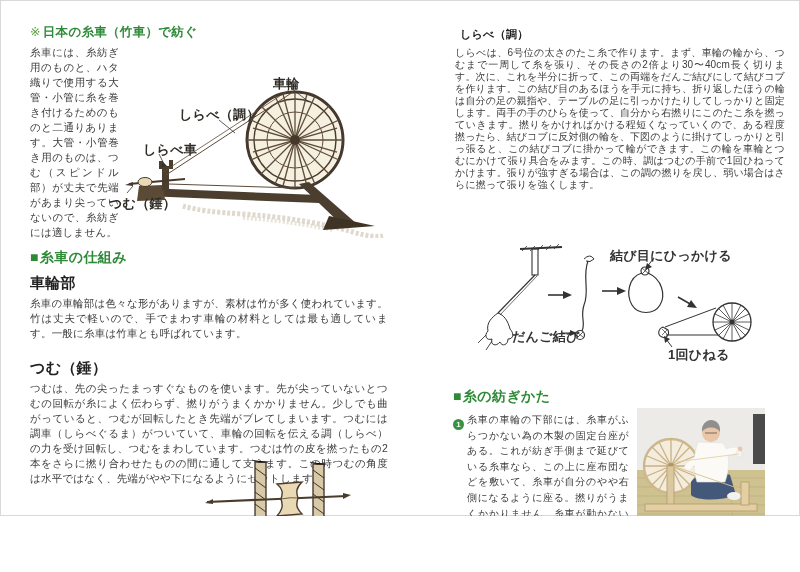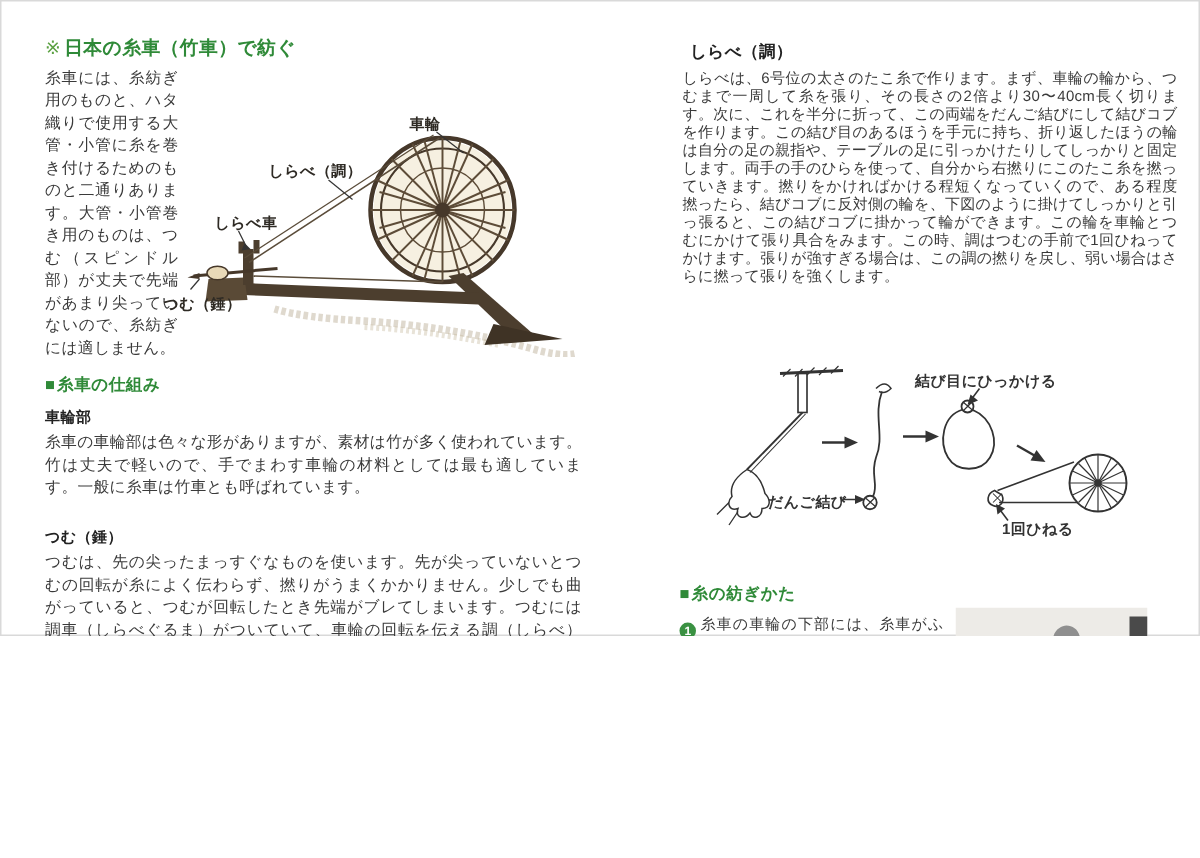--- a/index.html
+++ b/index.html
@@ -1,31 +1,31 @@
 <!DOCTYPE html>
 <html><head>
 <meta charset="utf-8">
 <style>
   html,body{margin:0;padding:0;background:#fff;}
   #spread{
-    position:relative;width:800px;height:424px;background:#ffffff;
+    position:relative;width:800px;height:516px;background:#ffffff;
     outline:1px solid #d9d9d9;outline-offset:-1px;overflow:hidden;
     font-family:"Liberation Sans","DejaVu Sans",sans-serif;color:#3a3a3a;
   }
   .jp{text-align:justify;}
   
   .lp-title{position:absolute;left:30px;top:24px;font-size:12.5px;font-weight:bold;color:#2f8a38;letter-spacing:.3px;}
   .lp-title .mark{color:#5ba142;margin-right:2px;font-weight:normal;}
   .lp-intro{position:absolute;left:30px;top:45px;width:358px;font-size:10.5px;line-height:15px;letter-spacing:.2px;}
   .wheel-fig{float:right;width:265px;height:162px;margin:31px 0 0 4px;position:relative;}
-  .fig-label{position:absolute;font-size:10px;color:#2e2a24;font-weight:bold;letter-spacing:.3px;white-space:nowrap;}
-  .sec-head{font-size:11px;font-weight:bold;color:#2f8a38;letter-spacing:.4px;}
+  .fig-label{position:absolute;font-size:13px;color:#2e2a24;font-weight:bold;letter-spacing:.3px;white-space:nowrap;}
+  .sec-head{font-size:14px;font-weight:bold;color:#2f8a38;letter-spacing:.4px;}
   .sec-head .mark{color:#2f8a38;margin-right:1px;}
   .lp-mech{position:absolute;left:30px;top:249px;width:358px;}
-  .sub-head{font-size:10px;font-weight:bold;color:#222;margin-top:7px;letter-spacing:.3px;}
+  .sub-head{font-size:15px;font-weight:bold;color:#222;margin-top:7px;letter-spacing:.3px;}
   .body-txt{font-size:10.5px;line-height:15px;letter-spacing:.2px;margin-top:3px;}
   .gap{height:11px;}
   .lp-footnote{position:absolute;left:30px;top:487px;width:168px;font-size:8.5px;line-height:12.5px;color:#3a3a3a;letter-spacing:.1px;}
   .spindle-fig{position:absolute;left:205px;top:456px;width:148px;height:92px;}
   .pagenum{position:absolute;font-size:10px;color:#6a6a6a;letter-spacing:1.5px;}
   #pn-left{left:192px;top:546px;}
   #pn-right{left:612px;top:546px;}
   
   .rp-shirabe-head{position:absolute;left:460px;top:27px;font-size:11px;font-weight:bold;color:#222;letter-spacing:.3px;}
   .rp-shirabe-body{position:absolute;left:455px;top:47px;width:330px;font-size:10px;line-height:12px;letter-spacing:.15px;}

